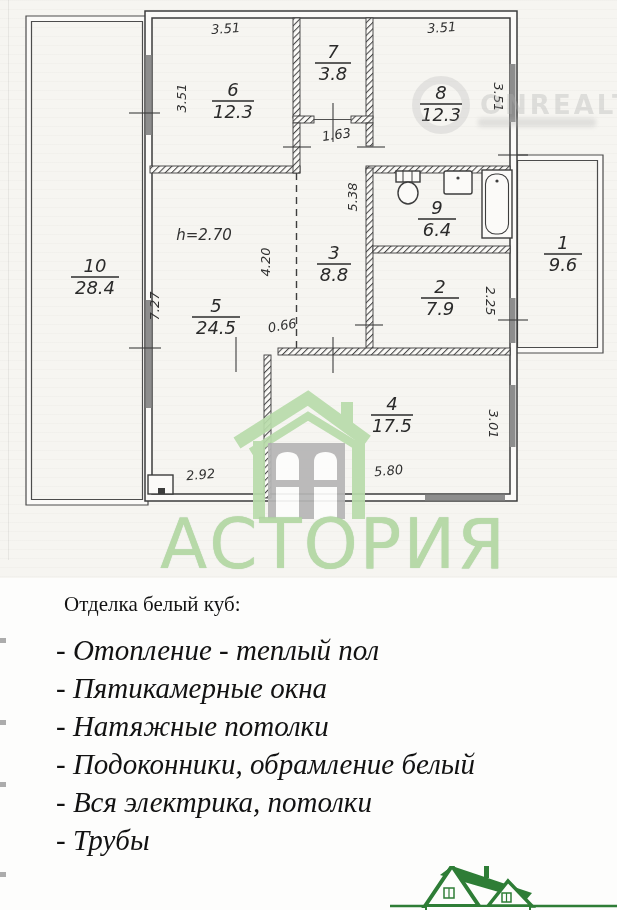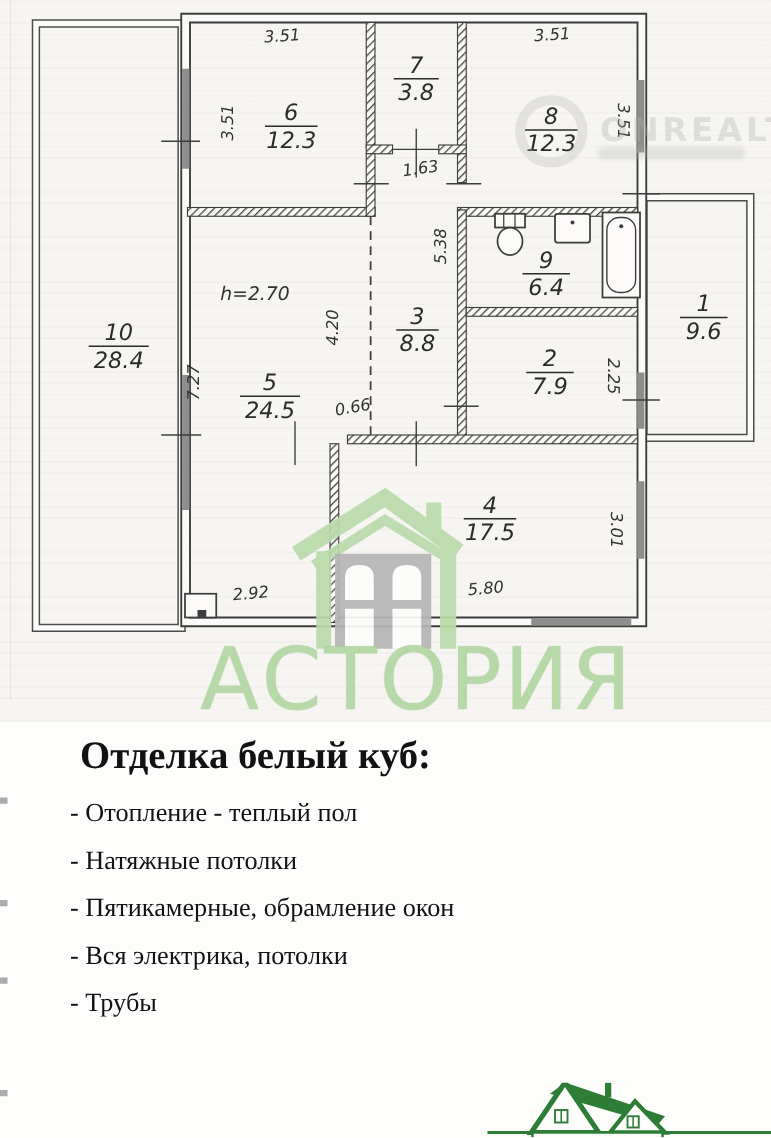--- a/index.html
+++ b/index.html
@@ -21,23 +21,23 @@
   #onrealt-sub{position:absolute;left:478px;top:118px;width:118px;height:9px;
     background:rgba(176,176,176,0.32);filter:blur(2px);border-radius:4px;}
 
   
   #astoria{position:absolute;left:160px;top:504px;font-family:"DejaVu Sans",sans-serif;
     font-weight:400;font-size:69px;letter-spacing:2px;color:#b4d8a5;opacity:.95;
     text-shadow:0 0 1px rgba(126,176,116,.55);white-space:nowrap;}
 
   
   #specs{position:absolute;left:56px;top:584px;width:560px;color:#121212;}
-  #specs .title{font-family:"Liberation Serif",serif;font-weight:bold;font-size:31px;
+  #specs .title{font-family:"Liberation Serif",serif;font-weight:normal;font-size:21px;
     line-height:40px;margin-left:8px;margin-bottom:7px;white-space:nowrap;}
-  #specs .item{font-family:"Liberation Serif",serif;font-size:21px;line-height:38px;white-space:nowrap;}
+  #specs .item{font-family:"Liberation Serif",serif;font-size:29px;line-height:38px;white-space:nowrap;font-style:italic;}
 
   
   #cottage{position:absolute;left:380px;top:866px;width:237px;height:44px;overflow:hidden;}
 
   
   .rlabel text{font-family:"DejaVu Sans",sans-serif;font-style:italic;font-size:18px;
     fill:#2b2b2b;text-anchor:middle;}
   .rlabel line{stroke:#2b2b2b;stroke-width:1.3;}
   .dim{font-family:"DejaVu Sans",sans-serif;font-style:italic;font-size:13px;
     fill:#313131;text-anchor:middle;}
@@ -221,22 +221,23 @@
     <div class="ring"></div>
     <div class="wm-text">ONREALT</div>
   </div>
   <div id="onrealt-sub"></div>
 
   <div id="astoria">АСТОРИЯ</div>
 
   <div id="specs">
     <div class="title">Отделка белый куб:</div>
     <div class="item">- Отопление - теплый пол</div>
+    <div class="item">- Пятикамерные окна</div>
     <div class="item">- Натяжные потолки</div>
-    <div class="item">- Пятикамерные, обрамление окон</div>
+    <div class="item">- Подоконники, обрамление белый</div>
     <div class="item">- Вся электрика, потолки</div>
     <div class="item">- Трубы</div>
   </div>
 
   <div class="edge-mark" style="top:638px"></div>
   <div class="edge-mark" style="top:720px"></div>
   <div class="edge-mark" style="top:782px"></div>
   <div class="edge-mark" style="top:872px"></div>
 
   <div id="cottage">

